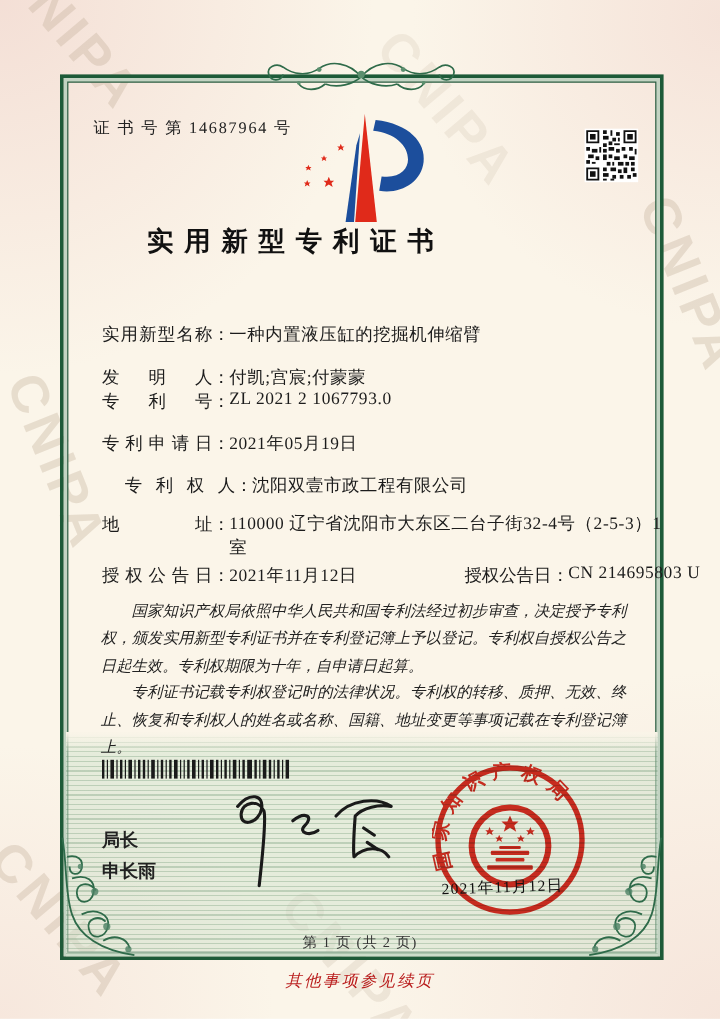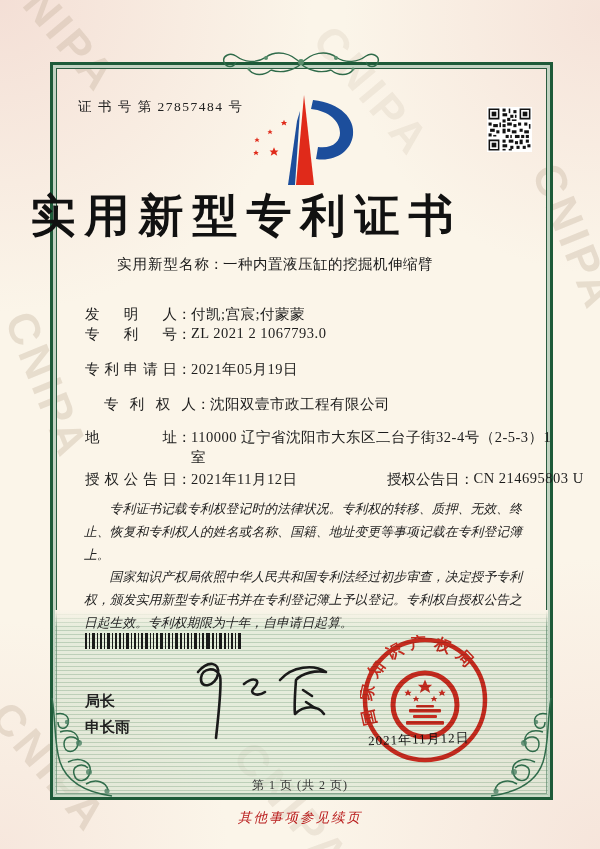--- a/index.html
+++ b/index.html
@@ -35,21 +35,21 @@
     content:"";position:absolute;left:0;top:0;right:0;height:18px;
     background:linear-gradient(180deg,#fbf5e9,rgba(251,245,233,0));
   }
   .cert-no{
     position:absolute;left:78px;top:98px;font-size:13.5px;color:#222;letter-spacing:1.5px;
   }
   .qr{position:absolute;left:487px;top:107px;width:45px;height:45px;}
   .logo{position:absolute;left:243px;top:93px;width:122px;height:96px;}
   .title{
     position:absolute;left:0;top:186px;width:484px;text-align:center;
-    font-size:45px;font-weight:700;color:#111;letter-spacing:9px;text-indent:9px;
+    font-size:22px;font-weight:700;color:#111;letter-spacing:9px;text-indent:9px;
   }
   .row{position:absolute;left:85px;font-size:14.5px;color:#1c1c1c;white-space:nowrap;}
   .row .lbl{display:inline-block;width:92px;text-align:justify;text-align-last:justify;vertical-align:top;}
   .row .colon{display:inline-block;width:14px;vertical-align:top;}
   .row .val{display:inline-block;vertical-align:top;letter-spacing:.5px;}
   .row.wrap{white-space:normal;}
   .row.wrap .val{width:362px;line-height:1.35;}
   .grant2{position:absolute;left:302px;top:0;white-space:nowrap;}
   .bodytext{
     position:absolute;left:84px;top:498px;width:438px;
@@ -124,21 +124,21 @@
     <path d="M40,92 C50,86 60,90 62,98"></path>
   </g>
   <g fill="#4d8265" opacity=".8">
     <circle cx="33" cy="51" r="3"></circle>
     <circle cx="43" cy="80" r="3"></circle>
     <circle cx="21" cy="30" r="2.2"></circle>
     <circle cx="61" cy="99" r="2.6"></circle>
   </g>
 </svg>
 
-<div class="cert-no">证 书 号 第 27857484 号</div>
+<div class="cert-no">证 书 号 第 14687964 号</div>
 
 <svg class="qr" viewBox="0 0 29 29">
   <rect width="29" height="29" fill="#fff"></rect>
   <g fill="#111">
     <path d="M1,1h7v7h-7z M2,2v5h5v-5z" fill-rule="evenodd"></path>
       <rect x="3" y="3" width="3" height="3"></rect>
     <path d="M21,1h7v7h-7z M22,2v5h5v-5z" fill-rule="evenodd"></path>
       <rect x="23" y="3" width="3" height="3"></rect>
     <path d="M1,21h7v7h-7z M2,22v5h5v-5z" fill-rule="evenodd"></path>
       <rect x="3" y="23" width="3" height="3"></rect>
@@ -211,21 +211,21 @@
         <polygon points="0,-10 2.94,-3.09 9.51,-3.09 4.76,1.18 6.88,8.09 0,3.82 -6.88,8.09 -4.76,1.18 -9.51,-3.09 -2.94,-3.09"></polygon>
       </g>
     <g transform="translate(31,59) scale(0.47)">
         <polygon points="0,-10 2.94,-3.09 9.51,-3.09 4.76,1.18 6.88,8.09 0,3.82 -6.88,8.09 -4.76,1.18 -9.51,-3.09 -2.94,-3.09"></polygon>
       </g>
   </g>
 </svg>
 
 <div class="title">实用新型专利证书</div>
 
-<div class="row" style="top:255px;margin-left:32px;">
+<div class="row" style="top:269px;">
   <span class="lbl">实用新型名称</span><span class="colon">：</span><span class="val">一种内置液压缸的挖掘机伸缩臂</span>
 </div>
 <div class="row" style="top:305px;">
   <span class="lbl">发明人</span><span class="colon">：</span><span class="val">付凯;宫宸;付蒙蒙</span>
 </div>
 <div class="row" style="top:325px;">
   <span class="lbl">专利号</span><span class="colon">：</span><span class="val">ZL 2021 2 1067793.0</span>
 </div>
 <div class="row" style="top:360px;">
   <span class="lbl">专利申请日</span><span class="colon">：</span><span class="val">2021年05月19日</span>
@@ -237,22 +237,22 @@
   <span class="lbl">地址</span><span class="colon">：</span><span class="val">110000 辽宁省沈阳市大东区二台子街32-4号（2-5-3）1室</span>
 </div>
 <div class="row" style="top:470px;text-decoration:underline;">
   <span class="lbl">授权公告日</span><span class="colon">：</span><span class="val">2021年11月12日</span>
   <span class="grant2">
     <span>授权公告日</span><span class="colon">：</span><span class="val">CN 214695803 U</span>
   </span>
 </div>
 
 <div class="bodytext">
+  <p>国家知识产权局依照中华人民共和国专利法经过初步审查，决定授予专利权，颁发实用新型专利证书并在专利登记簿上予以登记。专利权自授权公告之日起生效。专利权期限为十年，自申请日起算。</p>
   <p>专利证书记载专利权登记时的法律状况。专利权的转移、质押、无效、终止、恢复和专利权人的姓名或名称、国籍、地址变更等事项记载在专利登记簿上。</p>
-  <p>国家知识产权局依照中华人民共和国专利法经过初步审查，决定授予专利权，颁发实用新型专利证书并在专利登记簿上予以登记。专利权自授权公告之日起生效。专利权期限为十年，自申请日起算。</p>
 </div>
 
 <svg class="barcode" viewBox="0 0 156 16" preserveAspectRatio="none">
   <g fill="#1a1a1a">
     <rect x="0" width="2" height="16"></rect>
       <rect x="4" width="1" height="16"></rect>
       <rect x="7" width="3" height="16"></rect>
       <rect x="12" width="1" height="16"></rect>
     <rect x="15" width="2" height="16"></rect>
       <rect x="19" width="1" height="16"></rect>

